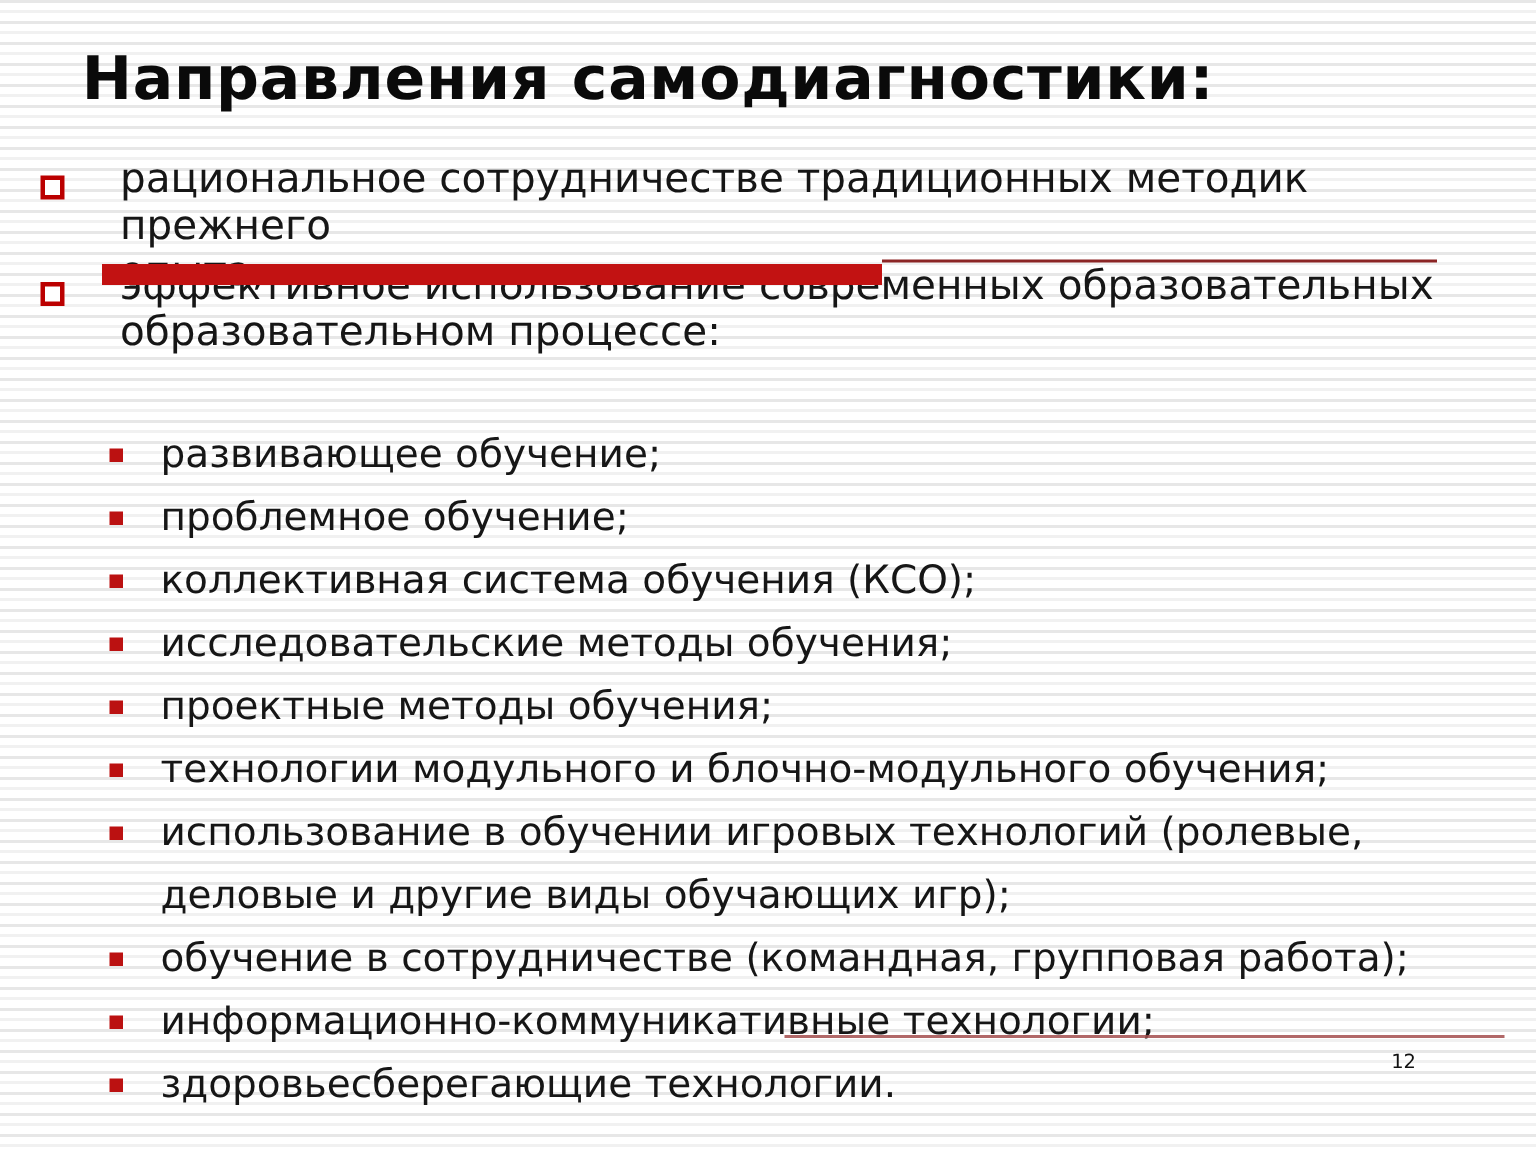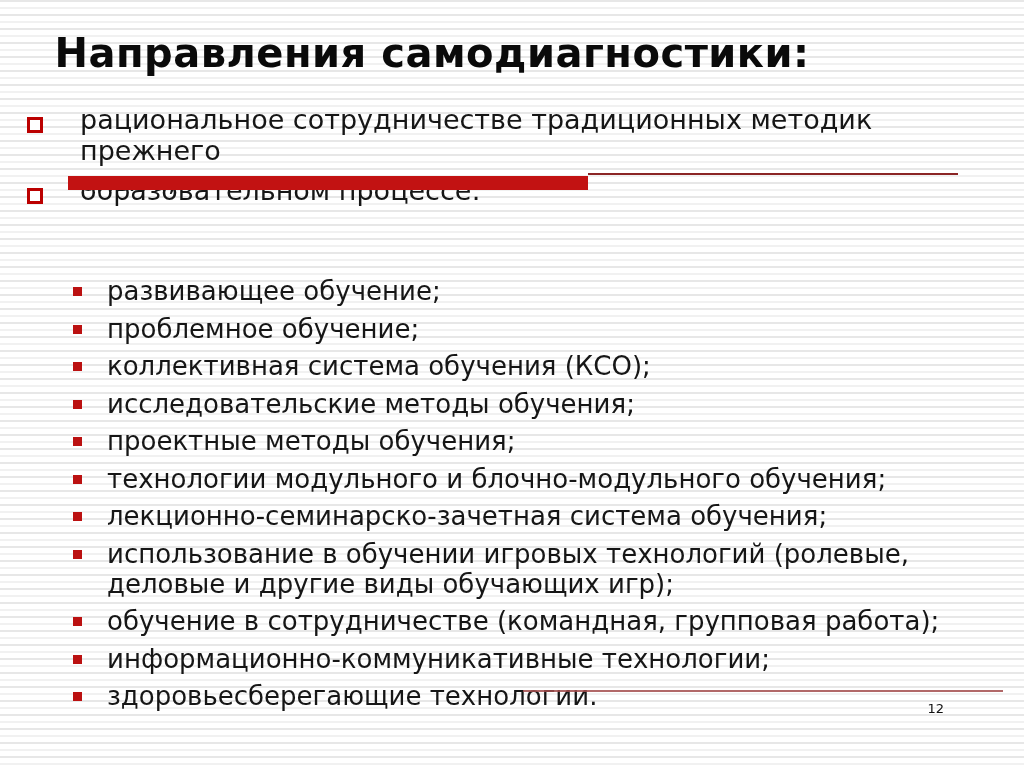--- a/index.html
+++ b/index.html
@@ -70,21 +70,21 @@
     position:relative;
     padding-left:34px;
     font-size:26px;line-height:30px;
     margin-bottom:7.5px;
   }
   .sub-item .sq{
     position:absolute;left:0;top:11px;
     width:9px;height:9px;
     background:#bb1111;
   }
-  .sub-item span.line{display:block;}
+  .sub-item span.line{display:block;margin-top:12px;}
   .page-number{
     position:absolute;
     top:701px;right:80px;
     font-size:13px;
     color:#111111;
   }
 </style>
 </head>
 <body>
 
@@ -96,20 +96,21 @@
     <div class="l1-checkbox"></div>
     <div class="l1-text">
       <span class="line">рациональное сотрудничестве традиционных методик прежнего</span>
       <span class="line">опыта;</span>
     </div>
   </div>
 
   <div class="l1-item" id="item2">
     <div class="l1-checkbox"></div>
     <div class="l1-text">
+      <span class="line">эффективное использование современных образовательных</span>
       <span class="line">образовательном процессе:</span>
     </div>
   </div>
 
   <div class="red-bar"></div>
   <div class="red-thin-line"></div>
   <div class="footer-line"></div>
 
   <div class="sub-list">
 
@@ -137,24 +138,20 @@
     <div class="sub-item">
       <div class="sq"></div>
       <span class="line">проектные методы обучения;</span>
     </div>
 
     <div class="sub-item">
       <div class="sq"></div>
       <span class="line">технологии модульного и блочно-модульного обучения;</span>
     </div>
 
-    <div class="sub-item">
-      <div class="sq"></div>
-      <span class="line">лекционно-семинарско-зачетная система обучения;</span>
-    </div>
 
     <div class="sub-item">
       <div class="sq"></div>
       <span class="line">использование в обучении игровых технологий (ролевые,</span>
       <span class="line">деловые и другие виды обучающих игр);</span>
     </div>
 
     <div class="sub-item">
       <div class="sq"></div>
       <span class="line">обучение в сотрудничестве (командная, групповая работа);</span>

